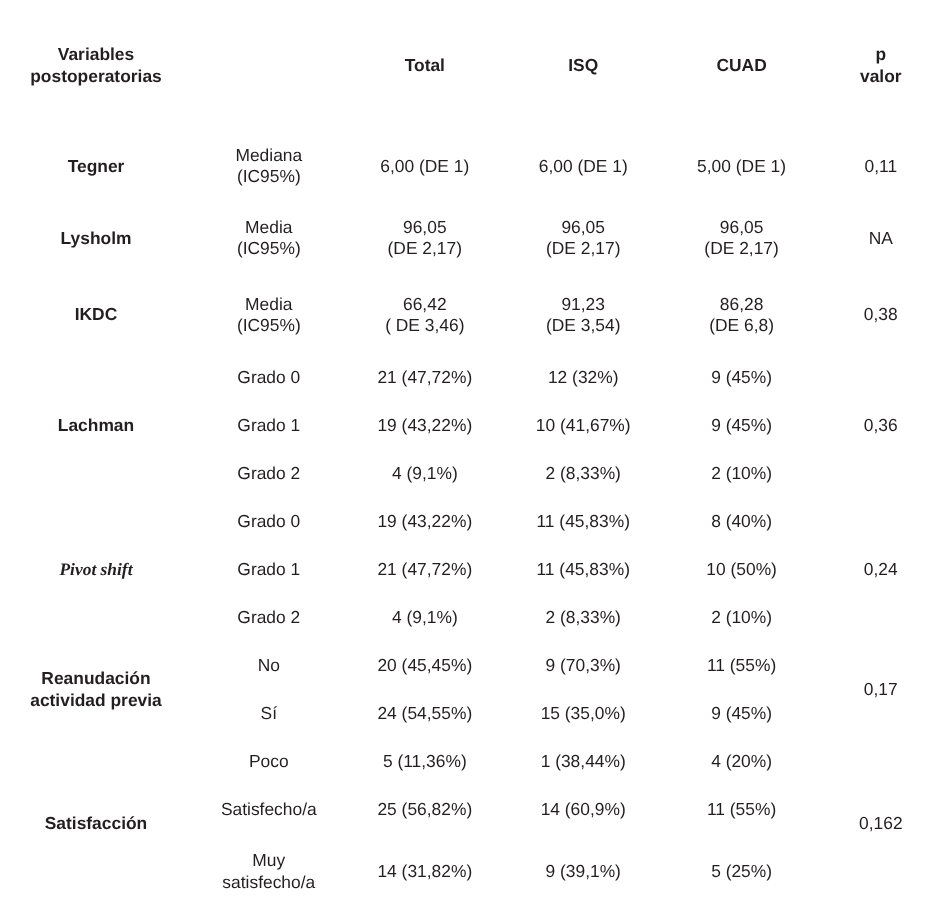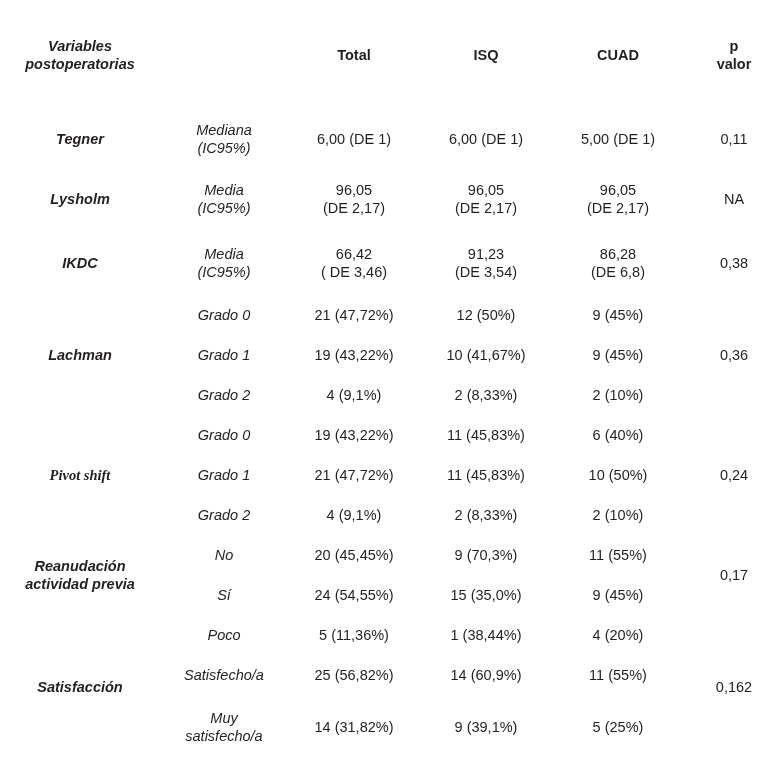--- a/index.html
+++ b/index.html
@@ -43,24 +43,23 @@
 
   .head-cell {
     font-weight: bold;
     font-size: 15px;
   }
   .var-cell {
     text-align: left;
     padding-left: 12px;
     font-weight: bold;
     font-size: 15px;
-    font-style: italic;
   }
   .var-cell.italic { font-style: italic; font-family: Liberation Serif, serif; }
-  .stat-cell { font-size: 14.5px; font-style: italic; }
+  .stat-cell { font-size: 14.5px; }
   .row-h-56 { height: 56px; }
   .row-h-40 { height: 40px; }
   .row-h-64 { height: 64px; margin-left: 44px; }
   .header-row { height: 112px; }
   .twoline { white-space: pre-line; }
 </style>
 </head>
 <body>
 
 <table id="results-table">
@@ -118,21 +117,21 @@
 (DE 3,54)</td>
       <td class="vsep-left twoline">86,28
 (DE 6,8)</td>
       <td class="vsep-left">0,38</td>
     </tr>
 
     <tr class="group-top row-h-40">
       <td class="var-cell" rowspan="3">Lachman</td>
       <td class="vsep-left stat-cell">Grado 0</td>
       <td class="vsep-left">21 (47,72%)</td>
-      <td class="vsep-left">12 (50%)</td>
+      <td class="vsep-left">12 (32%)</td>
       <td class="vsep-left">9 (45%)</td>
       <td class="vsep-left" rowspan="3">0,36</td>
     </tr>
     <tr class="sub-top row-h-40">
       <td class="vsep-left stat-cell sub-line">Grado 1</td>
       <td class="vsep-left sub-line">19 (43,22%)</td>
       <td class="vsep-left sub-line">10 (41,67%)</td>
       <td class="vsep-left sub-line">9 (45%)</td>
     </tr>
     <tr class="sub-top row-h-40">
@@ -140,21 +139,21 @@
       <td class="vsep-left sub-line">4 (9,1%)</td>
       <td class="vsep-left sub-line">2 (8,33%)</td>
       <td class="vsep-left sub-line">2 (10%)</td>
     </tr>
 
     <tr class="group-top row-h-40">
       <td class="var-cell italic" rowspan="3">Pivot shift</td>
       <td class="vsep-left stat-cell">Grado 0</td>
       <td class="vsep-left">19 (43,22%)</td>
       <td class="vsep-left">11 (45,83%)</td>
-      <td class="vsep-left">6 (40%)</td>
+      <td class="vsep-left">8 (40%)</td>
       <td class="vsep-left" rowspan="3">0,24</td>
     </tr>
     <tr class="sub-top row-h-40">
       <td class="vsep-left stat-cell sub-line">Grado 1</td>
       <td class="vsep-left sub-line">21 (47,72%)</td>
       <td class="vsep-left sub-line">11 (45,83%)</td>
       <td class="vsep-left sub-line">10 (50%)</td>
     </tr>
     <tr class="sub-top row-h-40">
       <td class="vsep-left stat-cell sub-line">Grado 2</td>

